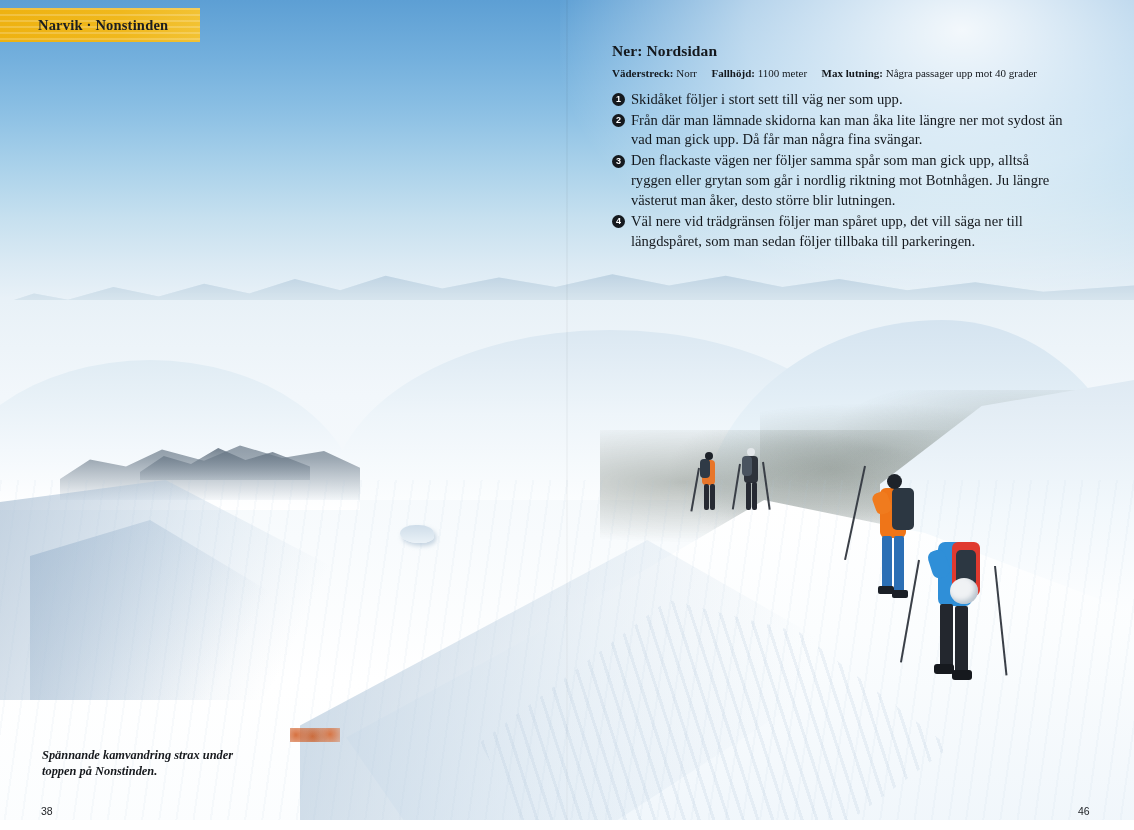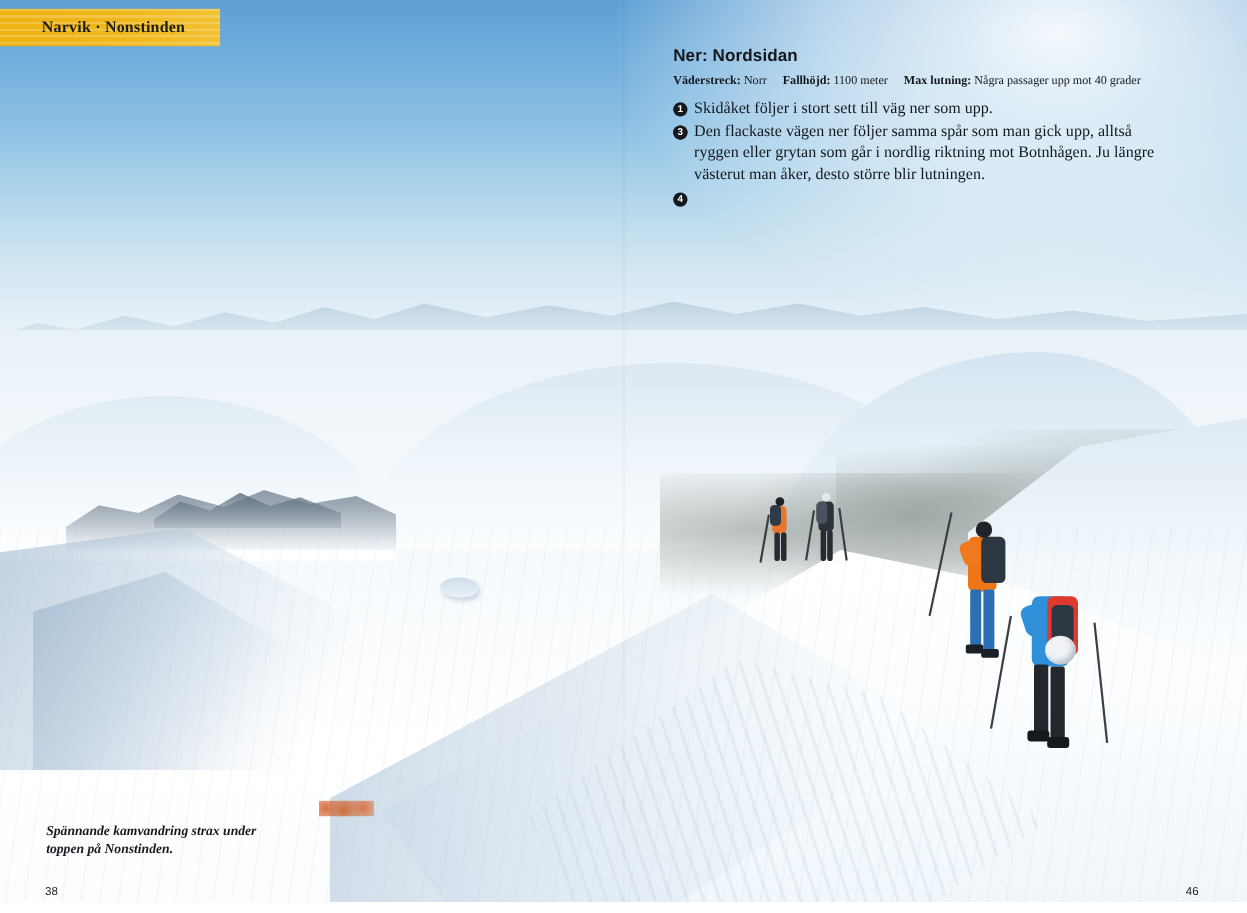--- a/index.html
+++ b/index.html
@@ -213,21 +213,21 @@
   .sk-leg { position: absolute; background: #262a33; border-radius: 2px; }
   .sk-pole { position: absolute; background: #3a3f47; width: 2px; transform-origin: top center; }
 
   
   .text-col {
     position: absolute;
     left: 612px; top: 42px; width: 460px;
     color: #14181d;
   }
   .heading {
-    font-family: Liberation Sans, sans-serif;
+    font-family: Liberation Serif, serif;
     font-size: 15.5px;
     font-weight: bold;
     letter-spacing: 0.1px;
     margin: 0 0 7px 0;
   }
   .factline {
     font-size: 11px;
     line-height: 1.25;
     margin: 0 0 9px 0;
     white-space: nowrap;
@@ -404,27 +404,29 @@
       <span>Några passager upp mot 40 grader</span>
     </p>
 
     <ol class="steps">
       <li class="step">
         <span class="step-num">1</span>
         <span>Skidåket följer i stort sett till väg ner som upp.</span>
       </li>
       <li class="step">
         <span class="step-num">2</span>
+        <span>Från där man lämnade skidorna kan man åka lite längre ner mot sydost än vad man gick upp. Då får man några fina svängar.</span>
       </li>
       <li class="step">
         <span class="step-num">3</span>
         <span>Den flackaste vägen ner följer samma spår som man gick upp, alltså ryggen eller grytan som går i nordlig riktning mot Botnhågen. Ju längre västerut man åker, desto större blir lutningen.</span>
       </li>
       <li class="step">
         <span class="step-num">4</span>
+        <span>Väl nere vid trädgränsen följer man spåret upp, det vill säga ner till längdspåret, som man sedan följer tillbaka till parkeringen.</span>
       </li>
     </ol>
   </div>
 
   <div class="caption">Spännande kamvandring strax under toppen på Nonstinden.</div>
 
   <div class="folio folio-left">38</div>
   <div class="folio folio-right">46</div>
 
 </div>

